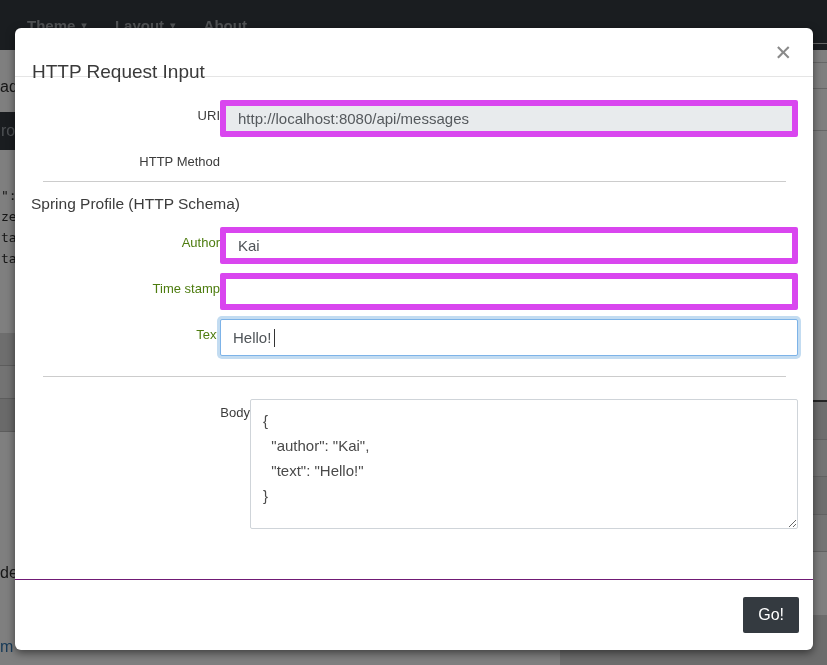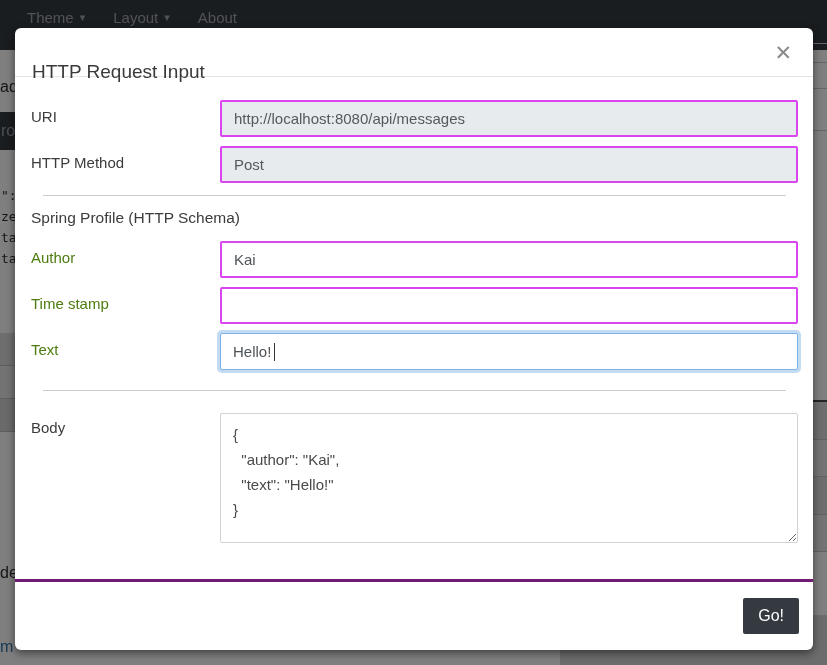--- a/index.html
+++ b/index.html
@@ -2,21 +2,21 @@
 <html><head>
 <meta charset="utf-8">
 <style>
   * { margin:0; padding:0; box-sizing:border-box; }
   html,body { width:827px; height:665px; overflow:hidden; }
   body { font-family:"Liberation Sans","DejaVu Sans",sans-serif; background:#fff; position:relative; }
 
   
   .page { position:absolute; inset:0; z-index:1; background:#fff; }
   .navbar { position:absolute; top:0; left:0; right:0; height:50px; background:#343a40;
-            display:flex; align-items:flex-start; padding:9px 0 0 27px; }
+            display:flex; align-items:flex-start; padding:17px 0 0 27px;font-weight:bold; }
   .nav-item { color:#a0a4a8; font-size:15px; margin-right:28px; display:inline-flex; align-items:center; gap:6px; cursor:pointer; }
   .nav-caret { font-size:11px; color:#a0a4a8; }
 
   .frag { position:absolute; font-size:16px; color:#2f2f2f; white-space:pre; }
   .frag.mono { font-family:"DejaVu Sans Mono","Liberation Mono",monospace; font-size:13px; }
   .frag-ade { left:0; top:78px; }
   .dark-block { position:absolute; left:0; top:112px; width:110px; height:38px; background:#343a40; }
   .frag-ro  { left:1px; top:122px; color:#9aa0a6; position:absolute; font-size:16px; }
   .frag-q   { left:1px; top:188px; }
   .frag-ze  { left:1px; top:209px; }
@@ -43,36 +43,36 @@
   
   .modal { position:absolute; left:15px; top:28px; width:798px; height:622px; background:#fff;
            border-radius:6px; box-shadow:0 3px 9px rgba(0,0,0,.5); z-index:10; }
   .modal-header { height:49px; padding:0 17px 0 17px; display:flex; align-items:center;
                   justify-content:space-between; border-bottom:1px solid #e5e5e5; }
   .modal-title { font-size:19px; color:#3a3a3a;margin-top:39px; }
   .close-btn { background:none; border:none; font-size:21px; color:#8a8a8a; cursor:pointer; line-height:1; padding:2px 4px; }
 
   .modal-body { padding:23px 15px 0 16px; }
   .form-row { display:flex; align-items:flex-start; margin-bottom:9px; }
-  .form-label { width:189px; flex:none; padding-top:8px; font-size:15px; color:#3c3c3c; }
+  .form-label { width:189px; flex:none; padding-top:8px; font-size:13px; color:#3c3c3c;text-align:right; }
   .form-label.accent { color:#4d7c0f; }
-  .form-control { flex:1; height:37px; border:2px solid #d946ef; border-radius:2px; padding:0 12px;
+  .form-control { flex:1; height:37px; border:6px solid #d946ef; border-radius:2px; padding:0 12px;
                   font-size:15px; color:#4f5458; background:#fff; outline:none;
                   font-family:"Liberation Sans","DejaVu Sans",sans-serif; }
   .form-control.is-disabled { background:#e8ebed; color:#55595d; }
   .form-control.is-focused { border:1px solid #7db3e8; box-shadow:0 0 0 3px #c3dcf1;
         background-image:linear-gradient(#333,#333); background-size:1px 18px;
         background-repeat:no-repeat; background-position:53px 9px; }
   .divider { border:0; border-top:1px solid #ccc; margin:12px 12px 0 12px; }
   .section-title { font-size:15.5px; color:#3c3c3c; margin:13px 0 14px 0; }
   .body-textarea { flex:1; height:130px; border:1px solid #cfd4d9; border-radius:2px; padding:8px 12px;
                    font-size:15px; line-height:25px; color:#4a4a4a; resize:both; outline:none;
                    font-family:"Liberation Sans","DejaVu Sans",sans-serif; }
 
-  .modal-footer { position:absolute; bottom:0; left:0; right:0; height:71px; border-top:3px solid #701a75;
+  .modal-footer { position:absolute; bottom:0; left:0; right:0; height:71px; border-top:1px solid #701a75;
                   display:flex; align-items:center; justify-content:flex-end; padding-right:14px;
                   border-radius:0 0 6px 6px; }
   .go-btn { background:#343a40; color:#fff; border:none; border-radius:2px; font-size:16px;
             padding:9px 15px; cursor:pointer; font-family:"Liberation Sans","DejaVu Sans",sans-serif; }
 </style>
 </head>
 <body>
 
 <div class="page">
   <div class="navbar">
@@ -128,21 +128,20 @@
   </div>
 
   <div class="modal-body">
     <div class="form-row">
       <div class="form-label">URI</div>
       <input class="form-control is-disabled" disabled="" value="http://localhost:8080/api/messages" style="">
     </div>
 
     <div class="form-row">
       <div class="form-label">HTTP Method</div>
-      <input class="form-control is-disabled" disabled="" value="Post" style="">
     </div>
 
     <hr class="divider">
 
     <div class="section-title">Spring Profile (HTTP Schema)</div>
 
     <div class="form-row">
       <div class="form-label accent">Author</div>
       <input class="form-control" value="Kai" style="">
     </div>
@@ -153,21 +152,21 @@
     </div>
 
     <div class="form-row">
       <div class="form-label accent">Text</div>
       <input class="form-control is-focused" value="Hello!" style="">
     </div>
 
     <hr class="divider" style="margin-top:20px;">
 
     <div class="form-row" style="margin-top:22px;">
-      <div class="form-label" style="padding-top:6px;">Body</div>
+      <div class="form-label" style="padding-top:6px;margin-left:30px;">Body</div>
       <textarea class="body-textarea" spellcheck="false" style="">{
   "author": "Kai",
   "text": "Hello!"
 }</textarea>
     </div>
   </div>
 
   <div class="modal-footer">
     <button class="go-btn">Go!</button>
   </div>

